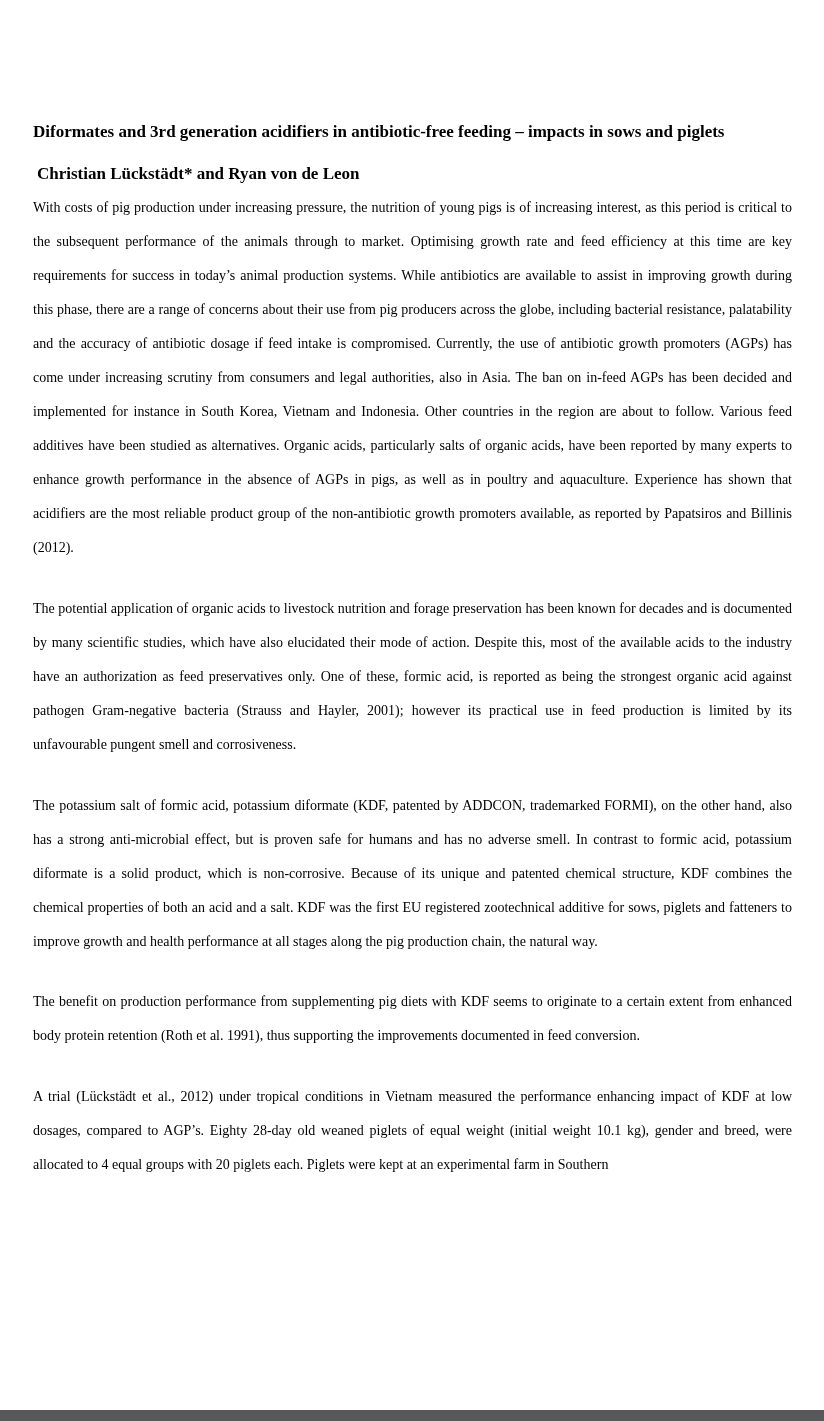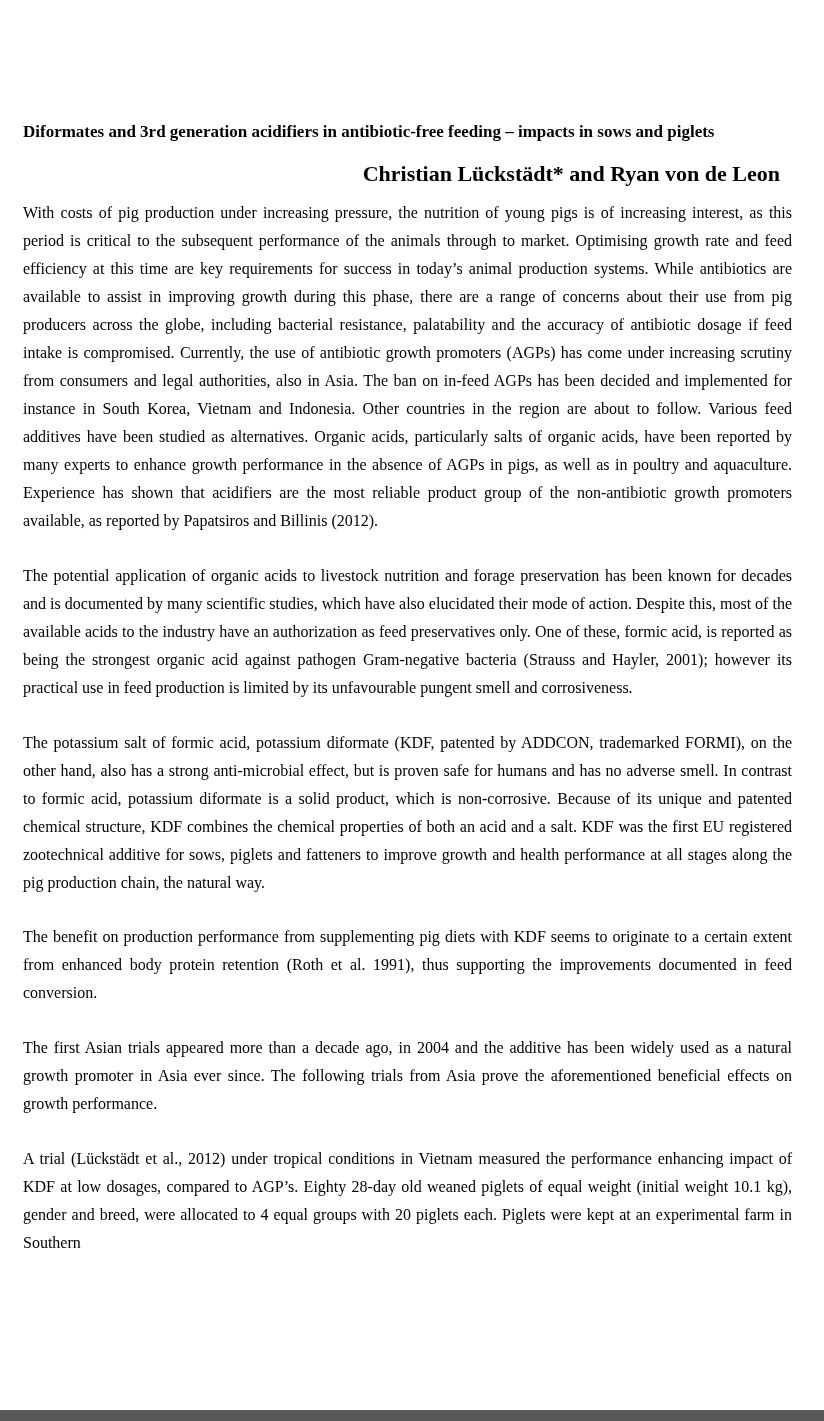--- a/index.html
+++ b/index.html
@@ -13,46 +13,45 @@
     position: relative;
     overflow: hidden;
     font-family: "Liberation Serif", serif;
     color: #000000;
   }
   .page-content {
     position: absolute;
     top: 0;
     left: 0;
     width: 824px;
-    padding: 119px 32px 0 23px;
+    padding: 119px 32px 0 33px;
     box-sizing: border-box;
   }
   .doc-title {
     font-size: 17px;
     line-height: 26.7px;
     font-weight: bold;
     margin: 0 0 15px 0;
     text-align: left;
   }
   .doc-authors {
-    font-size: 22px;
+    font-size: 17px;
     line-height: 26.7px;
     font-weight: bold;
-    margin: 12px;
-    text-align: right;
+    margin: 4px;
   }
   .doc-affiliation {
     font-size: 17px;
     line-height: 26.7px;
     font-weight: normal;
     margin: 0 0 44px 0;
   }
   .body-para {
-    font-size: 16px;
-    line-height: 28px;
+    font-size: 14px;
+    line-height: 34px;
     margin: 0 0 26.7px 0;
     text-align: justify;
   }
   .viewer-bottom-bar {
     position: absolute;
     left: 0;
     bottom: 0;
     width: 824px;
     height: 11px;
     background: #58585a;
@@ -68,18 +67,17 @@
 
 
   <p class="body-para">With costs of pig production under increasing pressure, the nutrition of young pigs is of increasing interest, as this period is critical to the subsequent performance of the animals through to market. Optimising growth rate and feed efficiency at this time are key requirements for success in today’s animal production systems. While antibiotics are available to assist in improving growth during this phase, there are a range of concerns about their use from pig producers across the globe, including bacterial resistance, palatability and the accuracy of antibiotic dosage if feed intake is compromised. Currently, the use of antibiotic growth promoters (AGPs) has come under increasing scrutiny from consumers and legal authorities, also in Asia. The ban on in-feed AGPs has been decided and implemented for instance in South Korea, Vietnam and Indonesia. Other countries in the region are about to follow. Various feed additives have been studied as alternatives. Organic acids, particularly salts of organic acids, have been reported by many experts to enhance growth performance in the absence of AGPs in pigs, as well as in poultry and aquaculture. Experience has shown that acidifiers are the most reliable product group of the non-antibiotic growth promoters available, as reported by Papatsiros and Billinis (2012).</p>
 
   <p class="body-para">The potential application of organic acids to livestock nutrition and forage preservation has been known for decades and is documented by many scientific studies, which have also elucidated their mode of action. Despite this, most of the available acids to the industry have an authorization as feed preservatives only. One of these, formic acid, is reported as being the strongest organic acid against pathogen Gram-negative bacteria (Strauss and Hayler, 2001); however its practical use in feed production is limited by its unfavourable pungent smell and corrosiveness.</p>
 
   <p class="body-para">The potassium salt of formic acid, potassium diformate (KDF, patented by ADDCON, trademarked FORMI), on the other hand, also has a strong anti-microbial effect, but is proven safe for humans and has no adverse smell. In contrast to formic acid, potassium diformate is a solid product, which is non-corrosive. Because of its unique and patented chemical structure, KDF combines the chemical properties of both an acid and a salt. KDF was the first EU registered zootechnical additive for sows, piglets and fatteners to improve growth and health performance at all stages along the pig production chain, the natural way.</p>
 
   <p class="body-para">The benefit on production performance from supplementing pig diets with KDF seems to originate to a certain extent from enhanced body protein retention (Roth et al. 1991), thus supporting the improvements documented in feed conversion.</p>
 
-  <p class="body-para">The first Asian trials appeared more than a decade ago, in 2004 and the additive has been widely used as a natural growth promoter in Asia ever since. The following trials from Asia prove the aforementioned beneficial effects on growth performance.</p>
 
   <p class="body-para">A trial (Lückstädt et al., 2012) under tropical conditions in Vietnam measured the performance enhancing impact of KDF at low dosages, compared to AGP’s. Eighty 28-day old weaned piglets of equal weight (initial weight 10.1 kg), gender and breed, were allocated to 4 equal groups with 20 piglets each. Piglets were kept at an experimental farm in Southern</p>
 </div>
 
 <div class="viewer-bottom-bar" style="background: rgb(88, 88, 90);"></div>
 
 </body></html>

